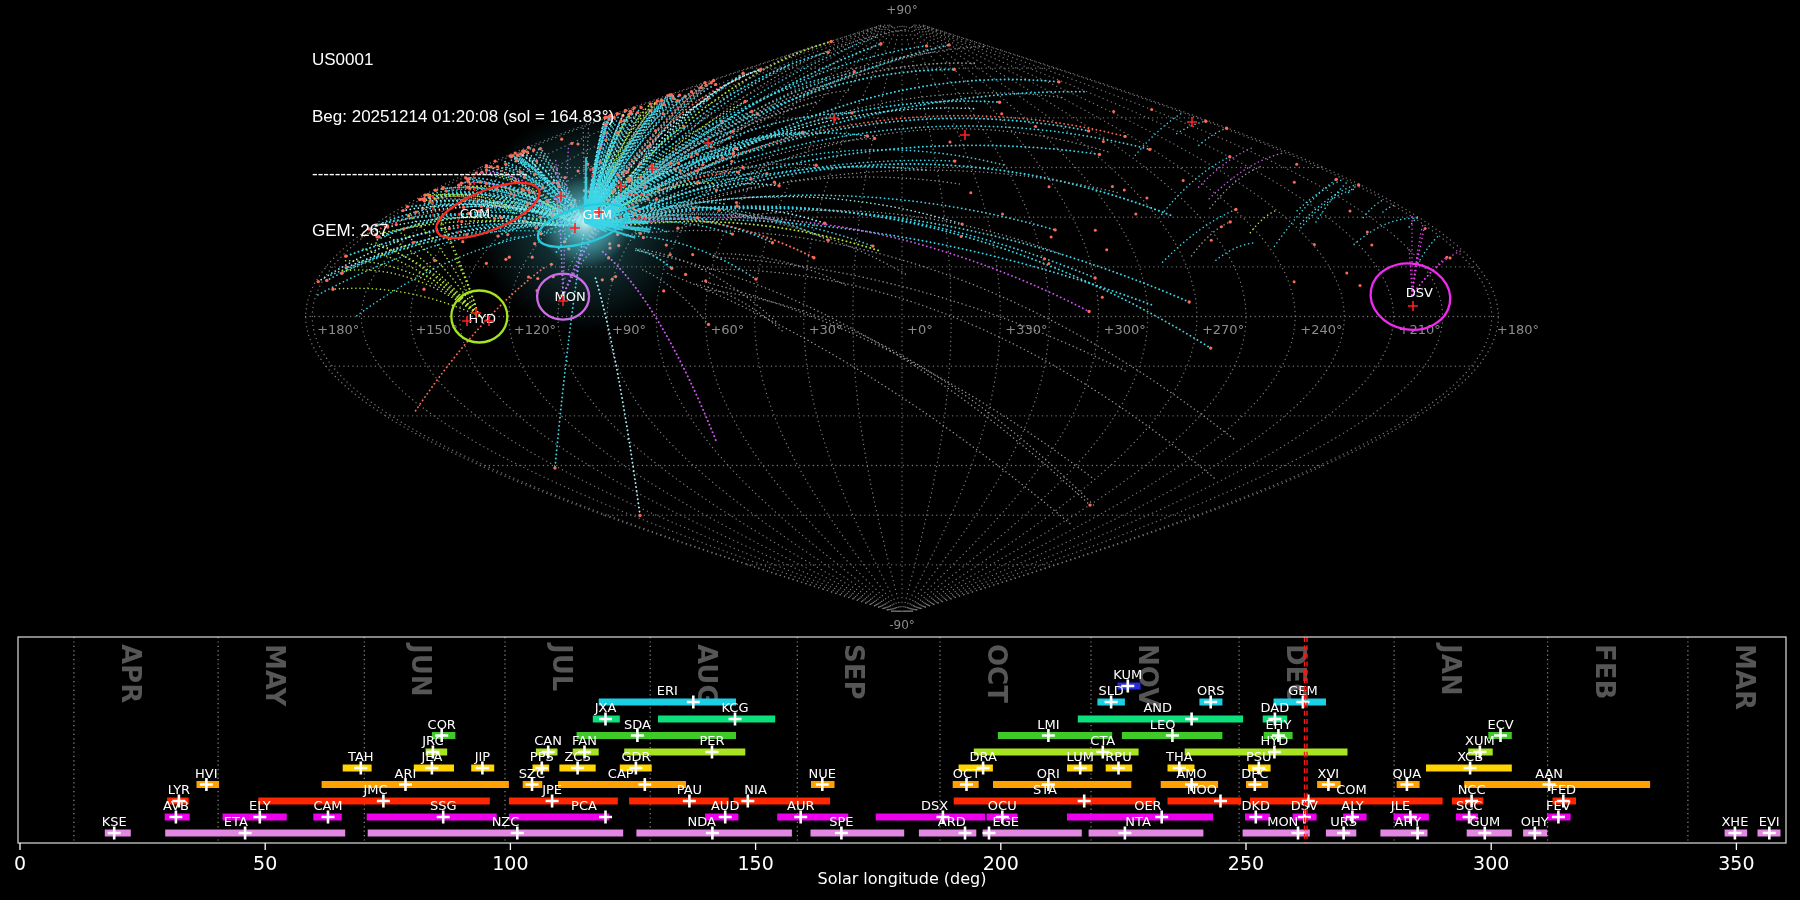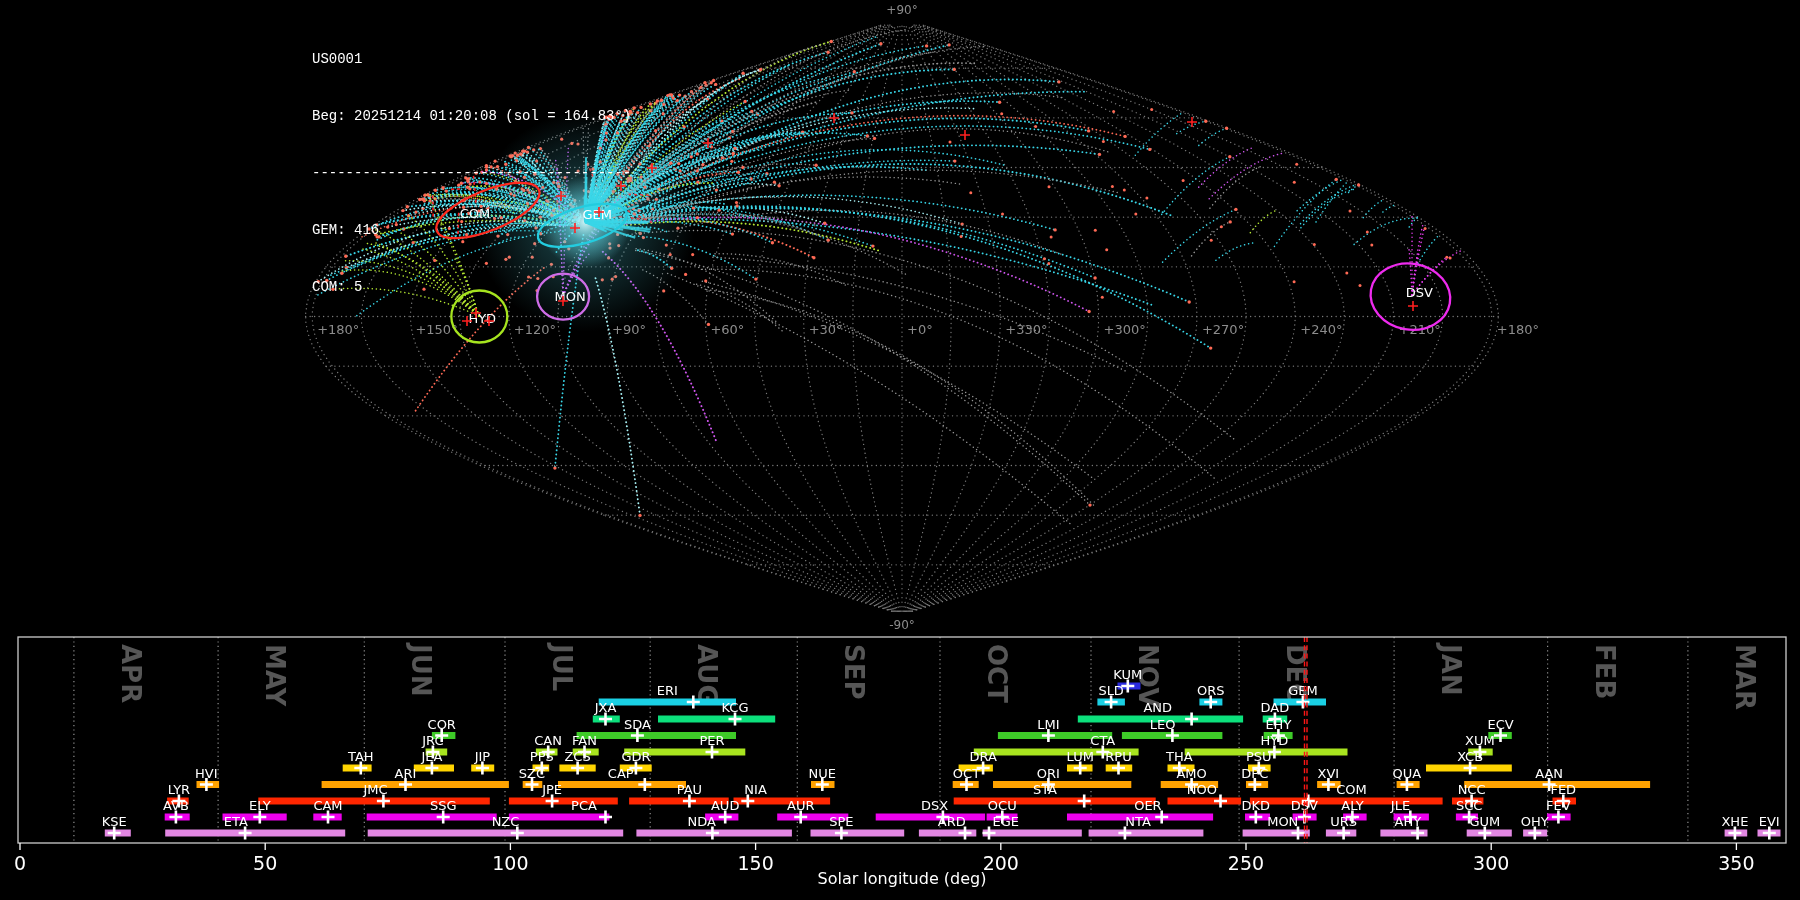--- a/index.html
+++ b/index.html
@@ -1,20 +1,20 @@
 <!DOCTYPE html>
 <html><head>
 <meta charset="utf-8">
 <style>
   html,body{margin:0;padding:0;background:#000;}
   .screen{position:relative;width:1800px;height:900px;background:#000;overflow:hidden;
           font-family:"DejaVu Sans",sans-serif;}
   #scene{position:absolute;left:0;top:0;}
   .hdr{position:absolute;left:312px;top:12px;color:#fff;
-       font-family:Liberation Mono, monospace;font-size:14px;line-height:19px;
+       font-family:Liberation Sans, sans-serif;font-size:17px;line-height:19px;
        white-space:pre;z-index:5;}
   .hdr div{height:19px;}
   svg text{font-family:"DejaVu Sans",sans-serif;}
   .grid{stroke:#7a7a7a;stroke-width:1.3;fill:none;stroke-dasharray:0.1 4.4;stroke-linecap:round;}
   .ralab{fill:#8c8c8c;font-size:13px;}
   .polelab{fill:#8c8c8c;font-size:12px;text-anchor:middle;}
   .monthlab{fill:#565656;font-size:26px;font-weight:bold;}
   .ticklab{fill:#ffffff;font-size:19px;text-anchor:middle;}
   .xlab{fill:#ffffff;font-size:16px;text-anchor:middle;}
   .shlab{fill:#ffffff;font-size:13px;text-anchor:middle;}
@@ -1196,16 +1196,15 @@
         <text x="1491.2" y="870" class="ticklab">300</text>
         <path d="M1736.4 843L1736.4 850" stroke="#ffffff" stroke-width="1.3" fill="none"></path>
         <text x="1736.3999999999999" y="870" class="ticklab">350</text>
         <text x="902" y="884" class="xlab">Solar longitude (deg)</text>
       </g>
     </svg>
   <div class="hdr">
     <div>US0001</div>
     <div>Beg: 20251214 01:20:08 (sol = 164.83°)</div>
     <div>--------------------------------------</div>
-    <div>GEM: 416</div>
-    <div>COM: 5</div>
+    <div>GEM: 267</div>
   </div>
 </div>
 
 </body></html>

